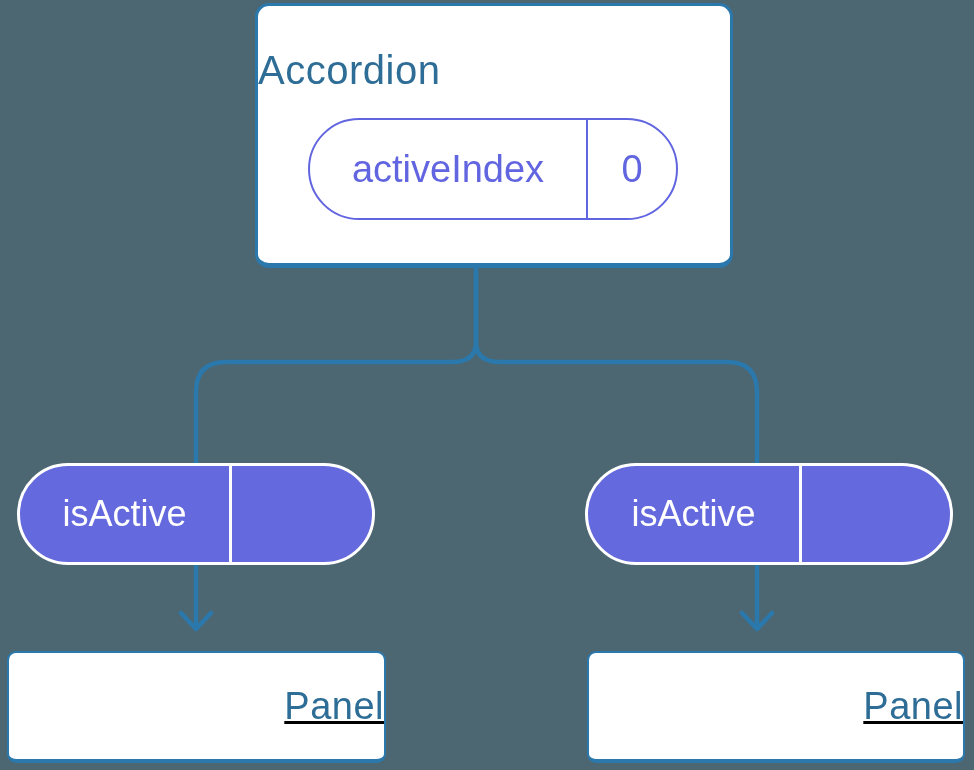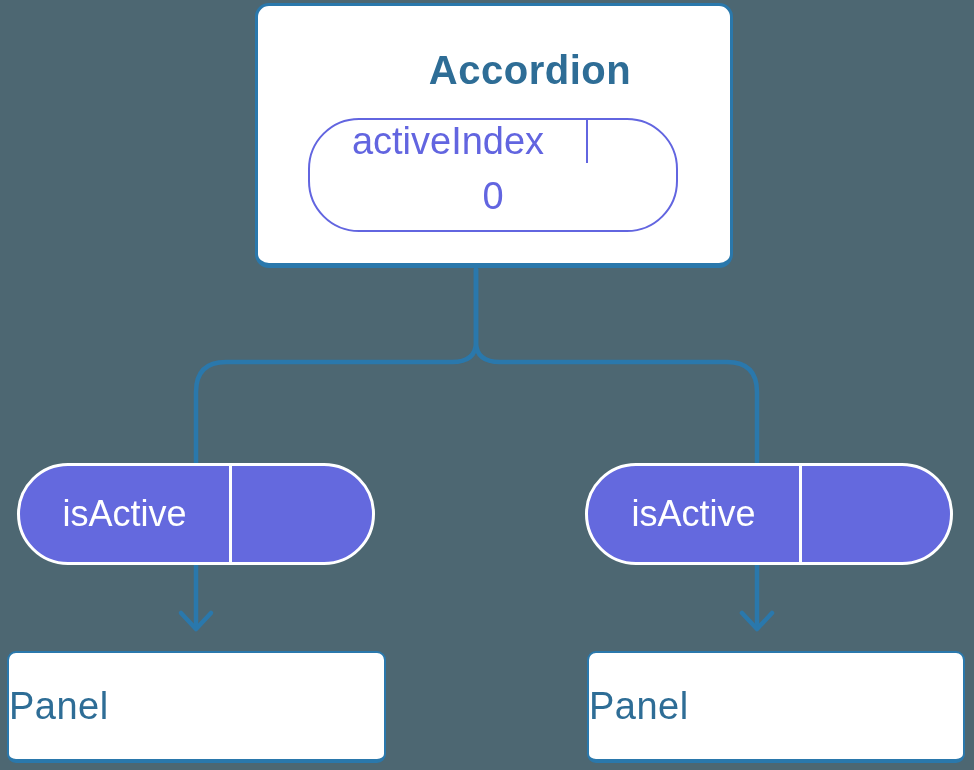--- a/index.html
+++ b/index.html
@@ -34,46 +34,43 @@
     width: 478px;
     height: 265px;
     border-radius: 14px;
     border-bottom-width: 5px;
   }
   .root-title {
     position: absolute;
     left: 0;
     top: 42px;
     width: 100%;
-    text-align: center;
     font-size: 40px;
-    font-weight: 700;
+    font-weight: 400;
     color: #2E6D96;
     letter-spacing: 0.5px;
-    padding-left: 36px;
   }
   .pill {
     position: absolute;
     display: flex;
     align-items: stretch;
     box-sizing: border-box;
     border-radius: 51px;
     z-index: 3;
     overflow: hidden;
   }
   .state-pill {
     left: 308px;
     top: 118px;
     width: 370px;
-    height: 114px;
+    height: 102px;
     border: 2.5px solid #6265E0;
     background: #FFFFFF;
     color: #6265E0;
     font-size: 38px;
-    flex-direction: column;
   }
   .state-pill .pill-label {
     width: 278px;
     border-right: 2.5px solid #6265E0;
   }
   .prop-pill {
     top: 463px;
     height: 102px;
     border: 3px solid #FFFFFF;
     background: #6469DE;
@@ -107,21 +104,22 @@
     flex: 1;
   }
   .panel-card {
     top: 651px;
     height: 112px;
     border-radius: 9px;
     border-width: 2.5px;
     border-bottom-width: 4px;
     display: flex;
     align-items: center;
-    justify-content: flex-start;
+    justify-content: flex-end;
+    text-decoration: underline;
   }
   .panel-card-left {
     left: 7px;
     width: 379px;
   }
   .panel-card-right {
     left: 587px;
     width: 378px;
   }
   .panel-title {

